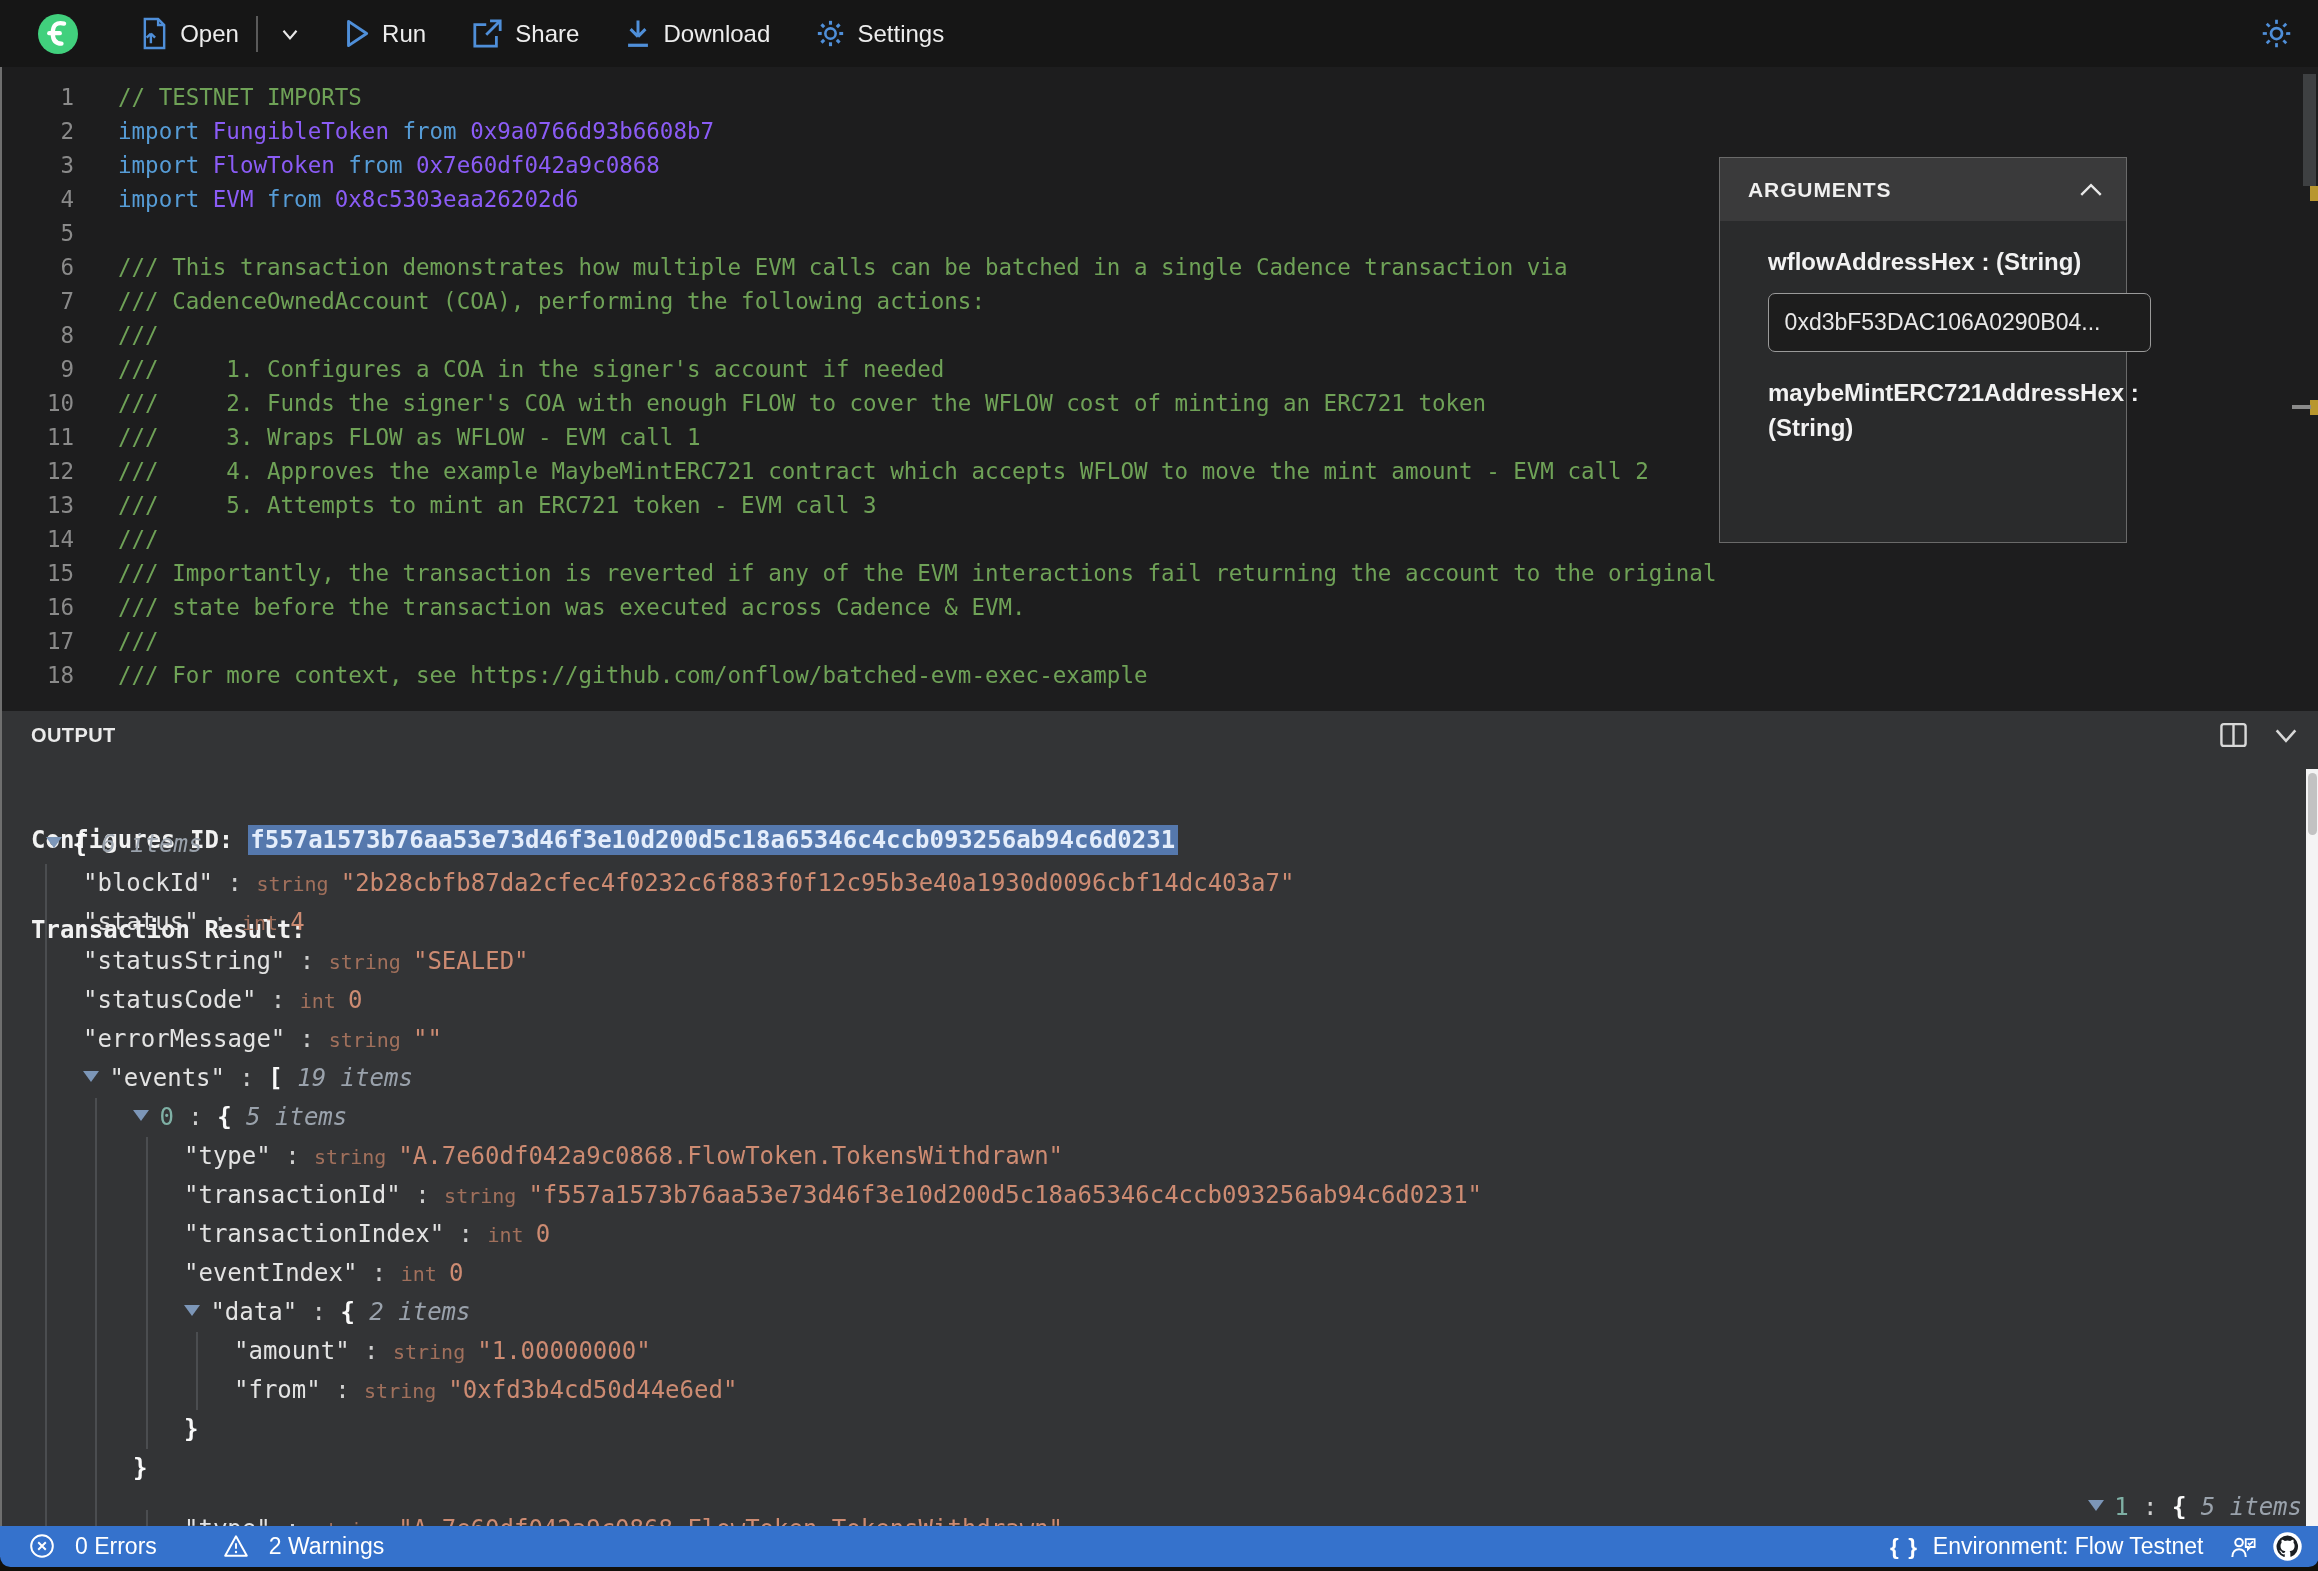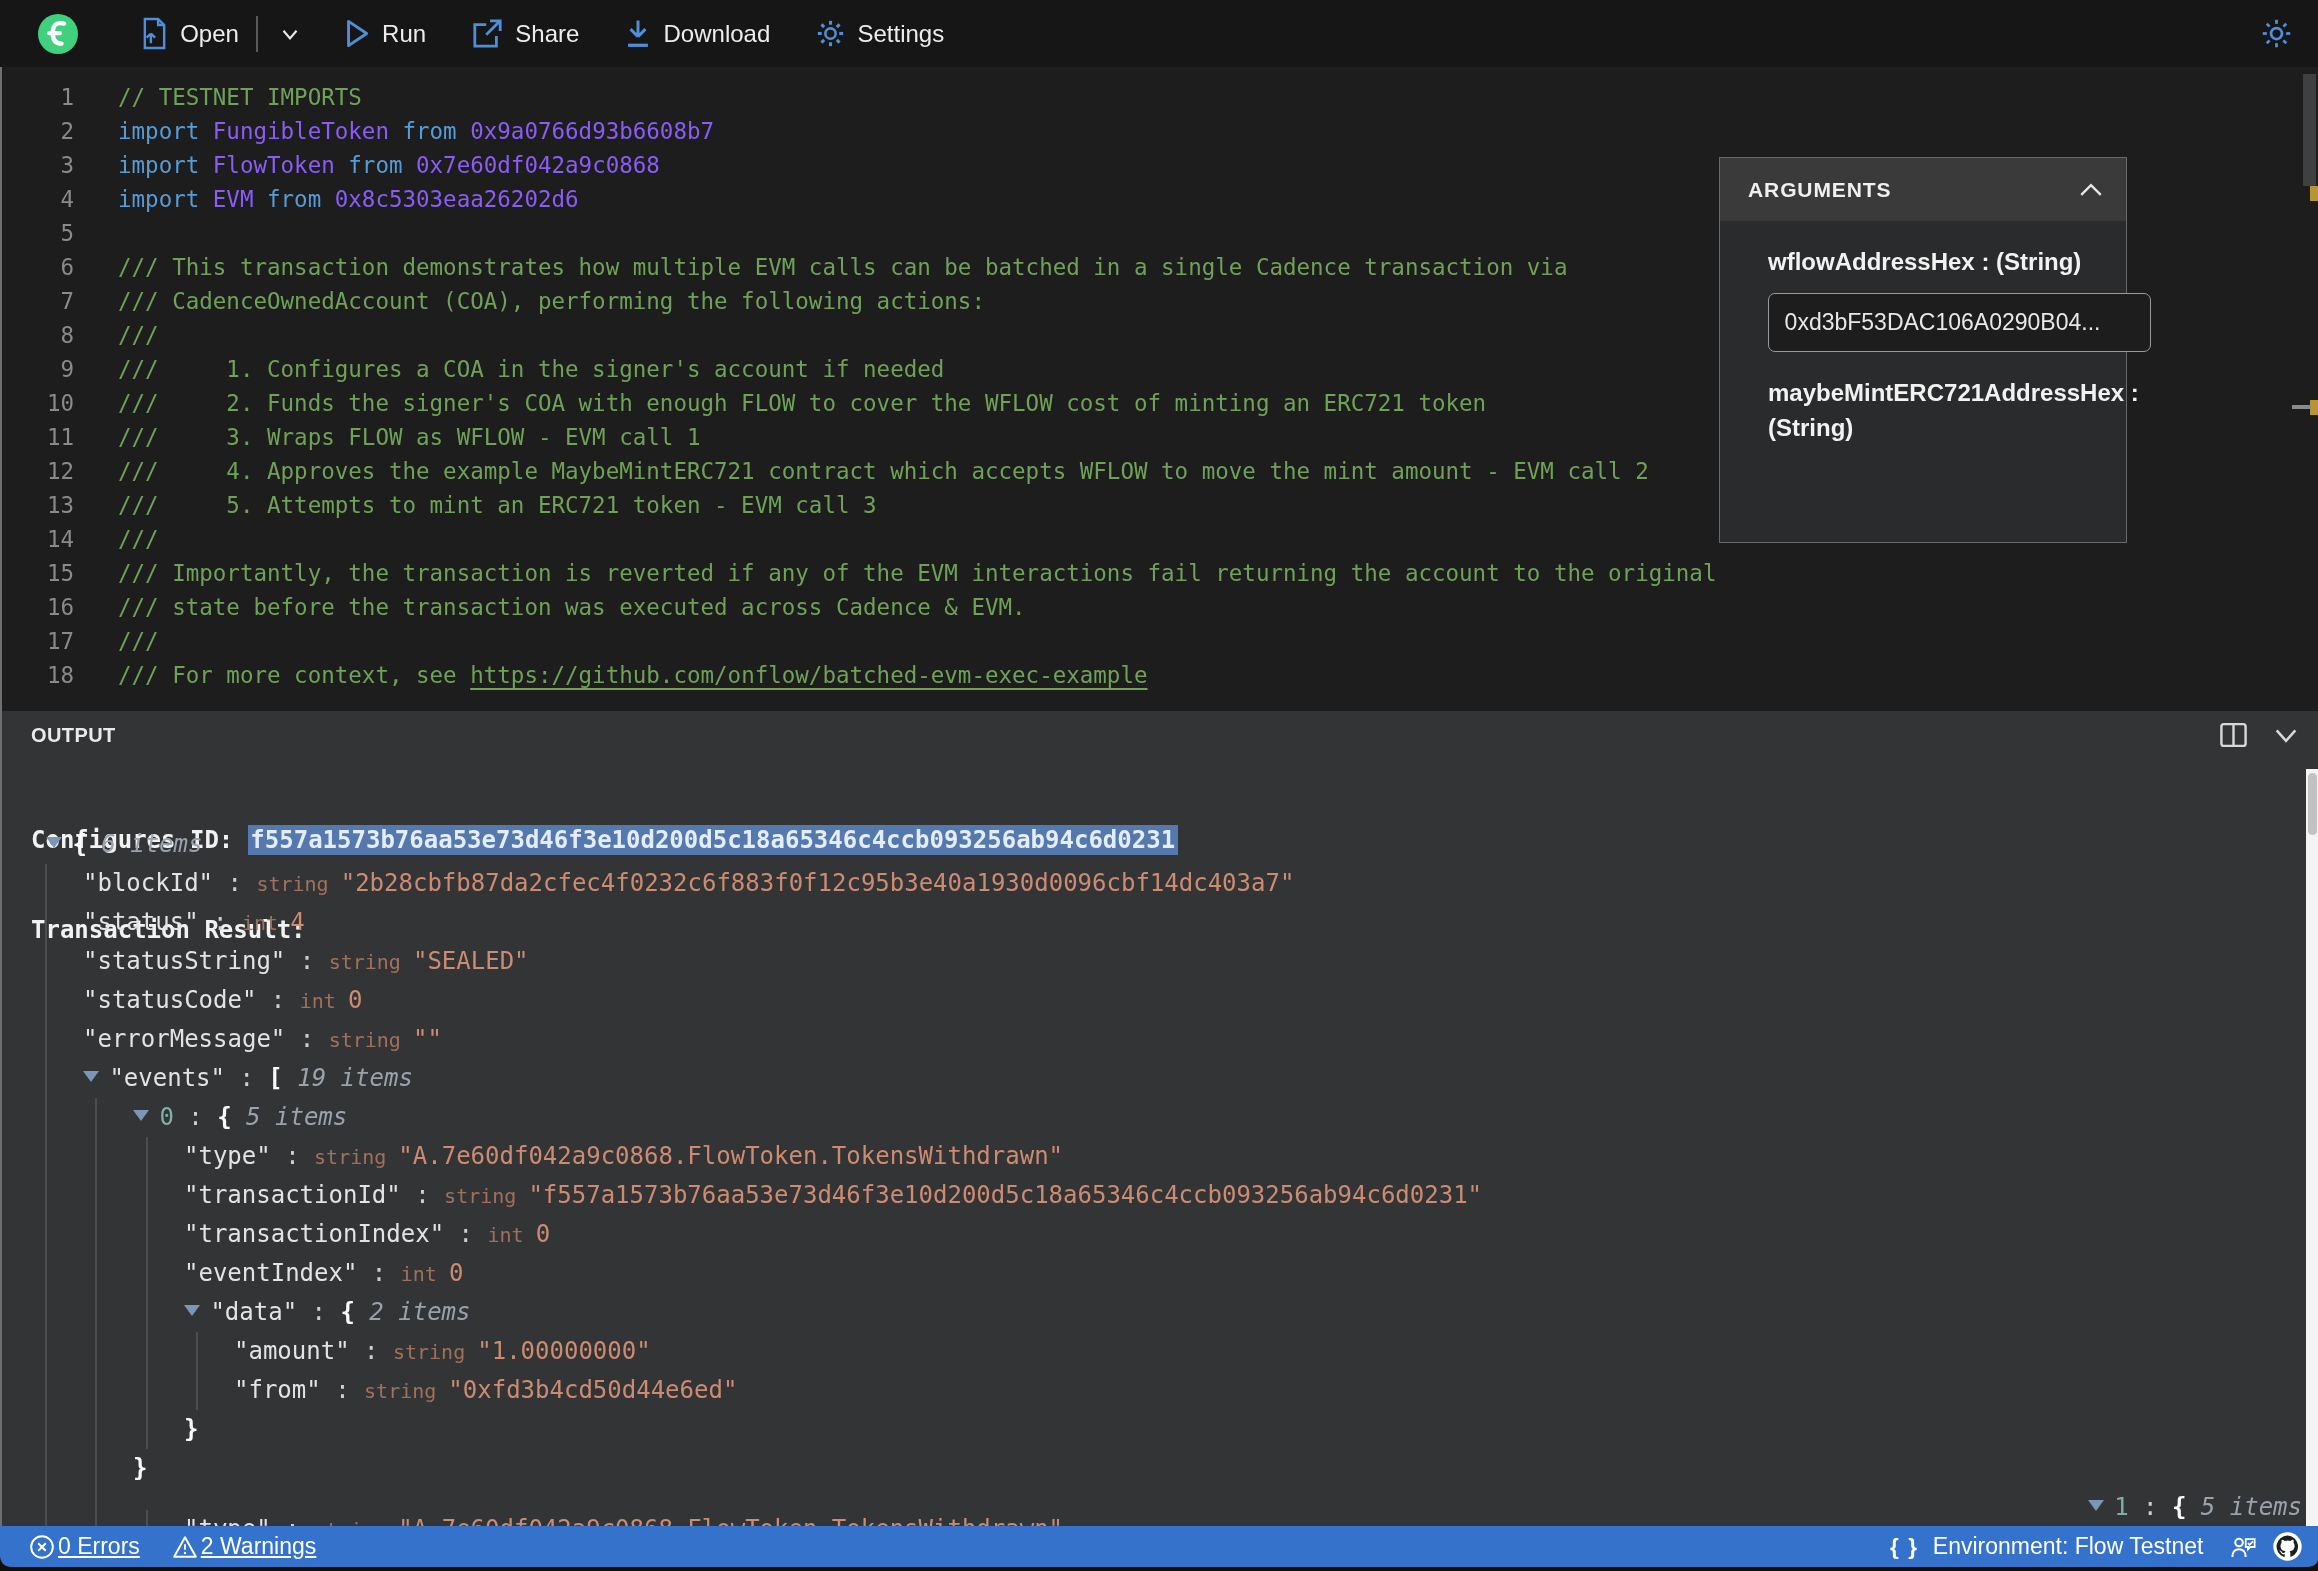--- a/index.html
+++ b/index.html
@@ -23,21 +23,21 @@
   .editor { position:absolute; left:0; top:67px; width:2319px; height:644px;
             background:#1d1d1e; border-left:2.6px solid #6f6f6f; overflow:hidden; }
   .code { position:absolute; left:0; top:13px; font-family:"DejaVu Sans Mono", monospace;
           font-size:22.5px; line-height:34px; white-space:pre; }
   .cline { display:flex; }
   .gut { width:72px; text-align:right; color:#8a8a8a; flex:0 0 auto; }
   .src { margin-left:44px; color:#d4d4d4; }
   .c { color:#6fa257; }
   .k { color:#569CD6; }
   .t { color:#8b5cf6; }
-  .l { color:#6fa257; text-decoration:underline; text-underline-offset:5.2px; }
+  .l { color:#6fa257; text-underline-offset:5.2px; }
 
   .ed-scroll-thumb { position:absolute; right:2.6px; top:7px; width:13px; height:112px; background:#3e4042; }
   .warn-mark { position:absolute; width:7.8px; height:14.7px; background:#b8962e; right:0.9px; }
   .pos-mark  { position:absolute; width:19px; height:4.3px; background:#8a8a8a; right:7.8px; }
 
   
   .args { position:absolute; left:1717px; top:90px; width:408px; height:386px;
           background:#2a2b2c; border:1.7px solid #6a6a6a; }
   .args-head { height:63px; background:#3a3a3b; display:flex; align-items:center;
                padding:0 22.5px 0 28px; }
@@ -78,21 +78,21 @@
   .clipped { margin-top:-17.3px; }
 
   .out-scroll-track { position:absolute; right:0; top:58px; width:13px; height:757px; background:#f4f4f4; }
   .out-scroll-thumb { position:absolute; right:1.7px; top:3.5px; width:9.5px; height:62px;
                       background:#c2c2c2; border-radius:5.2px; }
 
   
   .statusbar { position:absolute; left:0; top:1526px; width:2319px; height:41px;
                background:#3572cc; border-radius:0 0 10.4px 10.4px; display:flex;
                align-items:center; color:#ffffff; font-size:23px; z-index:10; }
-  .sb-left { display:flex; align-items:flex-end; gap:3px; margin-left:29px;text-decoration:underline; }
+  .sb-left { display:flex; align-items:flex-start; gap:20px; margin-left:29px; }
   .sb-gap { width:26px; }
   .sb-right { margin-left:auto; display:flex; align-items:center; gap:14px; margin-right:15.6px; }
   .braces { font-size:22.5px; font-weight:bold; letter-spacing:1.7px; }
   .sb-right .env { margin-right:12px; }
 </style>
 </head>
 <body>
 
 <div id="app">
 

